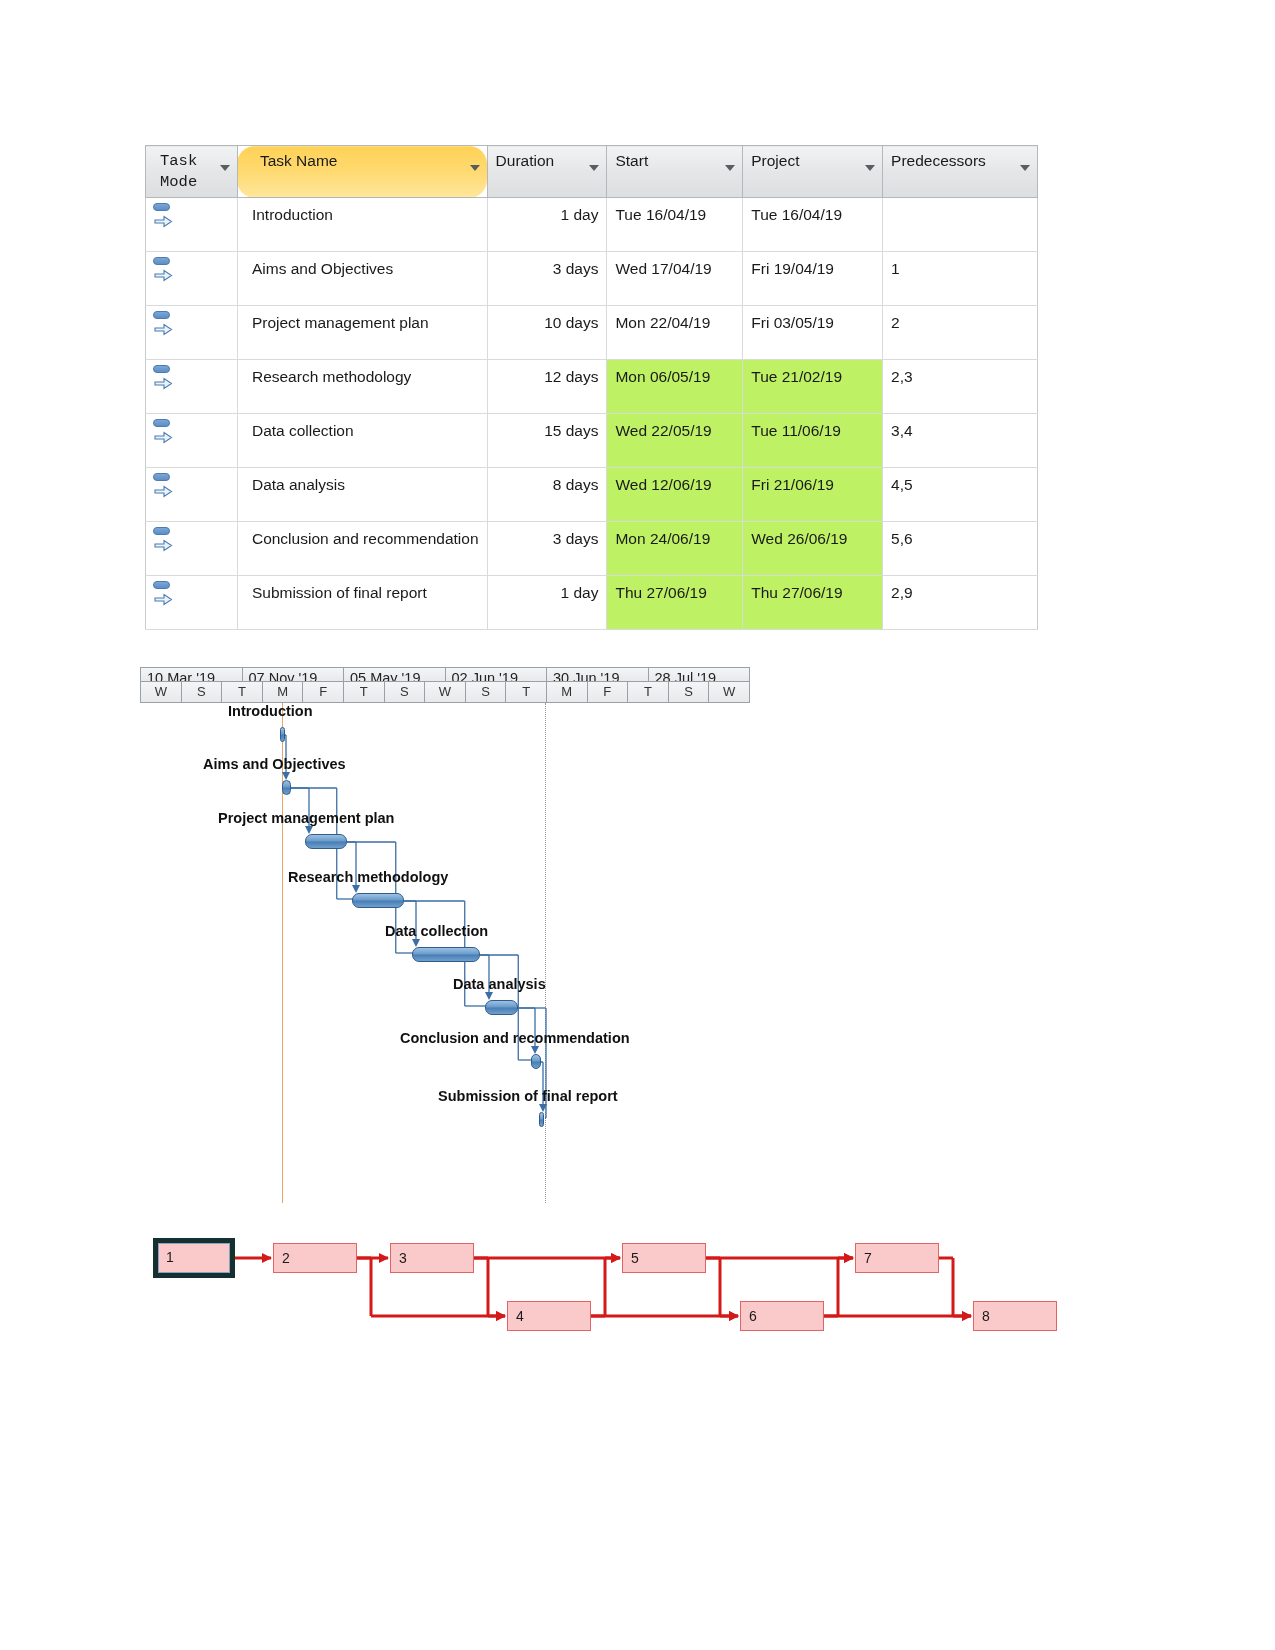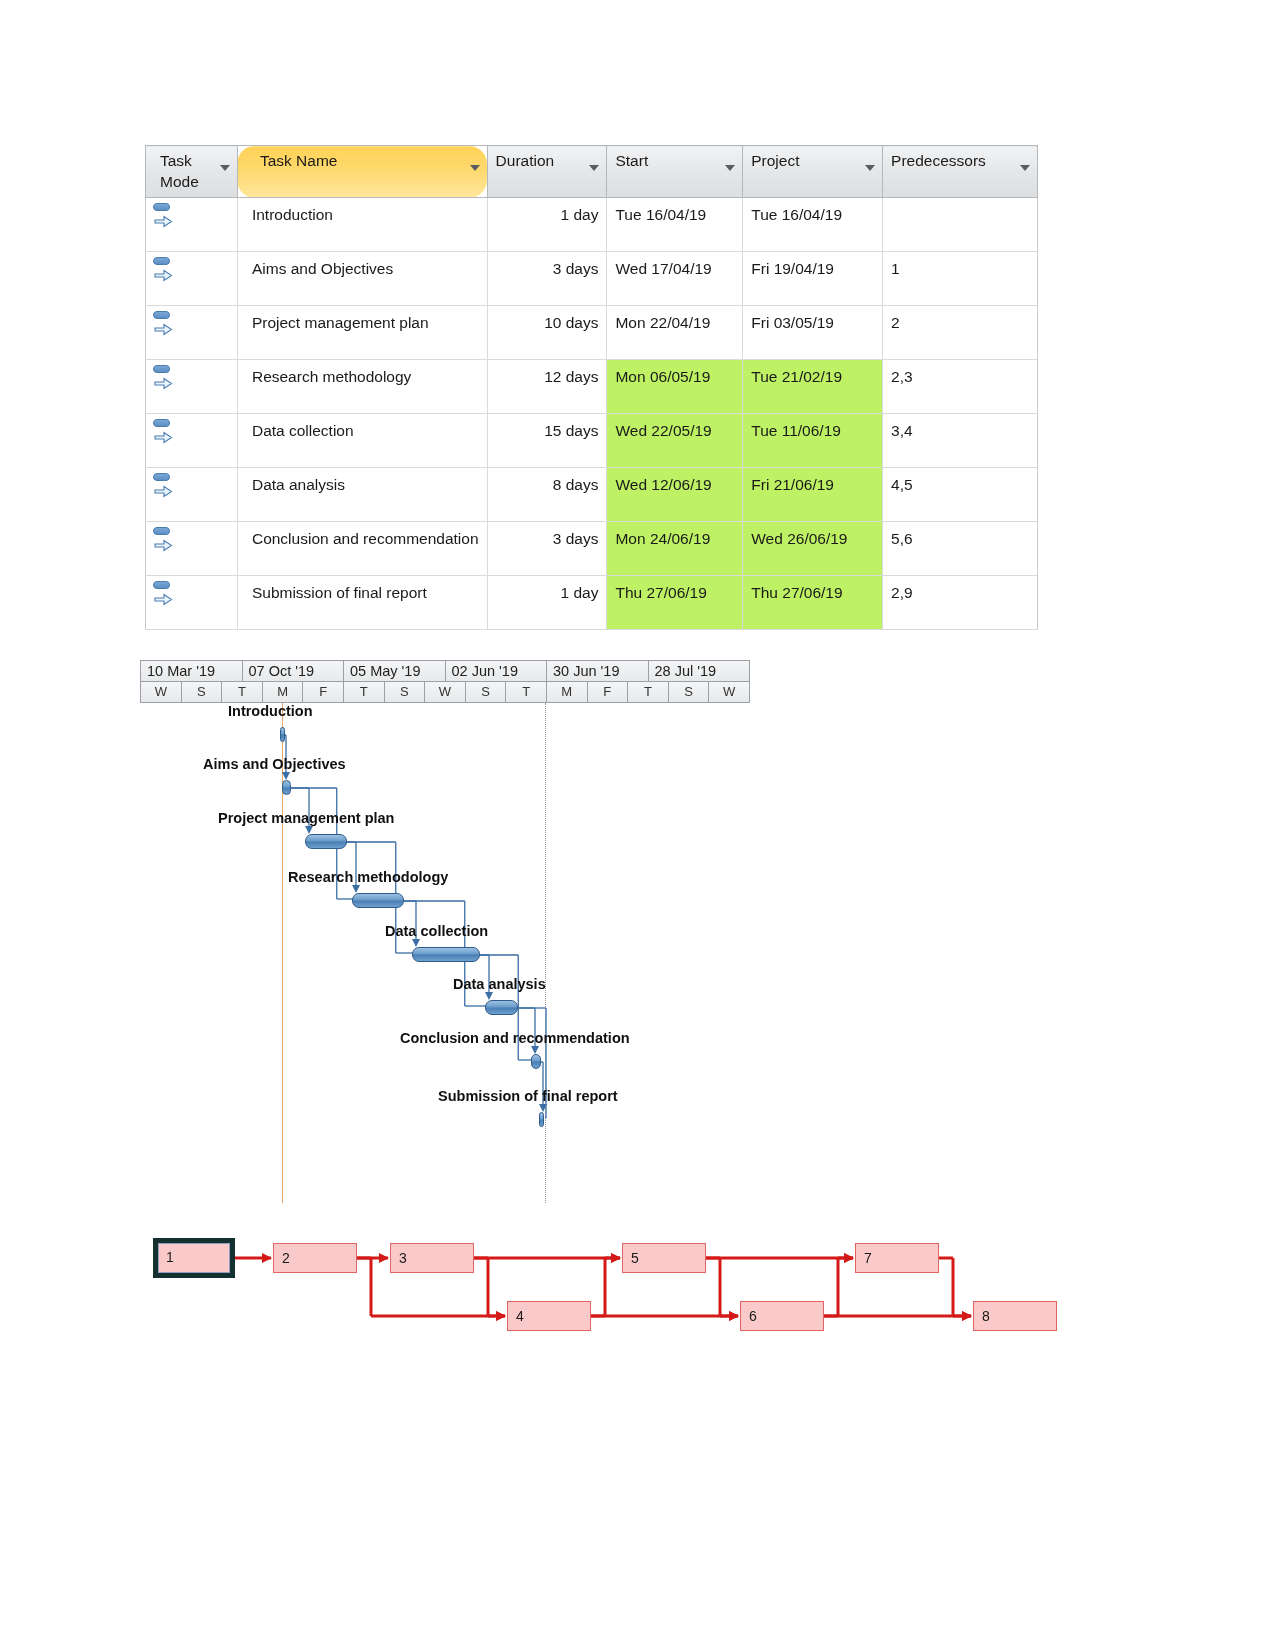--- a/index.html
+++ b/index.html
@@ -28,21 +28,21 @@
     background: linear-gradient(to bottom, #f2f3f4 0%, #e4e6e8 50%, #dcdee0 100%);
     border: 1px solid #b5b8bb;
     border-left: none;
     height: 52px;
     vertical-align: top;
     font-weight: normal;
     text-align: left;
     position: relative;
     color: #1a1a1a;
   }
-  .thead-row th:first-child { border-left: 1px solid #b5b8bb; }
+  .thead-row th:first-child { border-left: 1px solid #b5b8bb; font-family: Liberation Mono, monospace; }
   .th-inner {
     padding: 5px 22px 0 8px;
     line-height: 1.35;
     font-size: 15.5px;
   }
   .th-taskname {
     background: linear-gradient(to bottom, #ffd257 0%, #ffd96e 45%, #ffe79c 100%) !important;
     border-radius: 18px;
   }
   .filter-arrow {
@@ -94,20 +94,21 @@
     flex: 1 1 0;
     border: 1px solid #9aa0a6;
     border-left: none;
     background: linear-gradient(to bottom,#f4f5f6,#e7e9eb);
     font-size: 14.5px;
     line-height: 20px;
     padding-left: 6px;
     color: #222;
     white-space: nowrap;
     overflow: hidden;
+    margin-top: 7px;
   }
   .gm-cell:first-child { border-left: 1px solid #9aa0a6; }
   .gantt-days { display:flex; height: 21px; }
   .gd-cell {
     flex: 1 1 0;
     border: 1px solid #9aa0a6;
     border-left: none;
     border-top: none;
     background: linear-gradient(to bottom,#f4f5f6,#e7e9eb);
     font-size: 13px;
@@ -314,21 +315,21 @@
         <td class="col-finish cell-hl"><span>Thu 27/06/19</span></td>
         <td class="col-pred"><span>2,9</span></td>
       </tr>
     </tbody>
 </table>
 
 <div class="gantt">
   <div class="gantt-hdr">
     <div class="gantt-months" id="gantt-months">
         <div class="gm-cell">10 Mar '19</div>
-        <div class="gm-cell">07 Oct '19</div>
+        <div class="gm-cell">07 Nov '19</div>
         <div class="gm-cell">05 May '19</div>
         <div class="gm-cell">02 Jun '19</div>
         <div class="gm-cell">30 Jun '19</div>
         <div class="gm-cell">28 Jul '19</div>
       </div>
     <div class="gantt-days" id="gantt-days">
         <div class="gd-cell">W</div>
         <div class="gd-cell">S</div>
         <div class="gd-cell">T</div>
         <div class="gd-cell">M</div>

